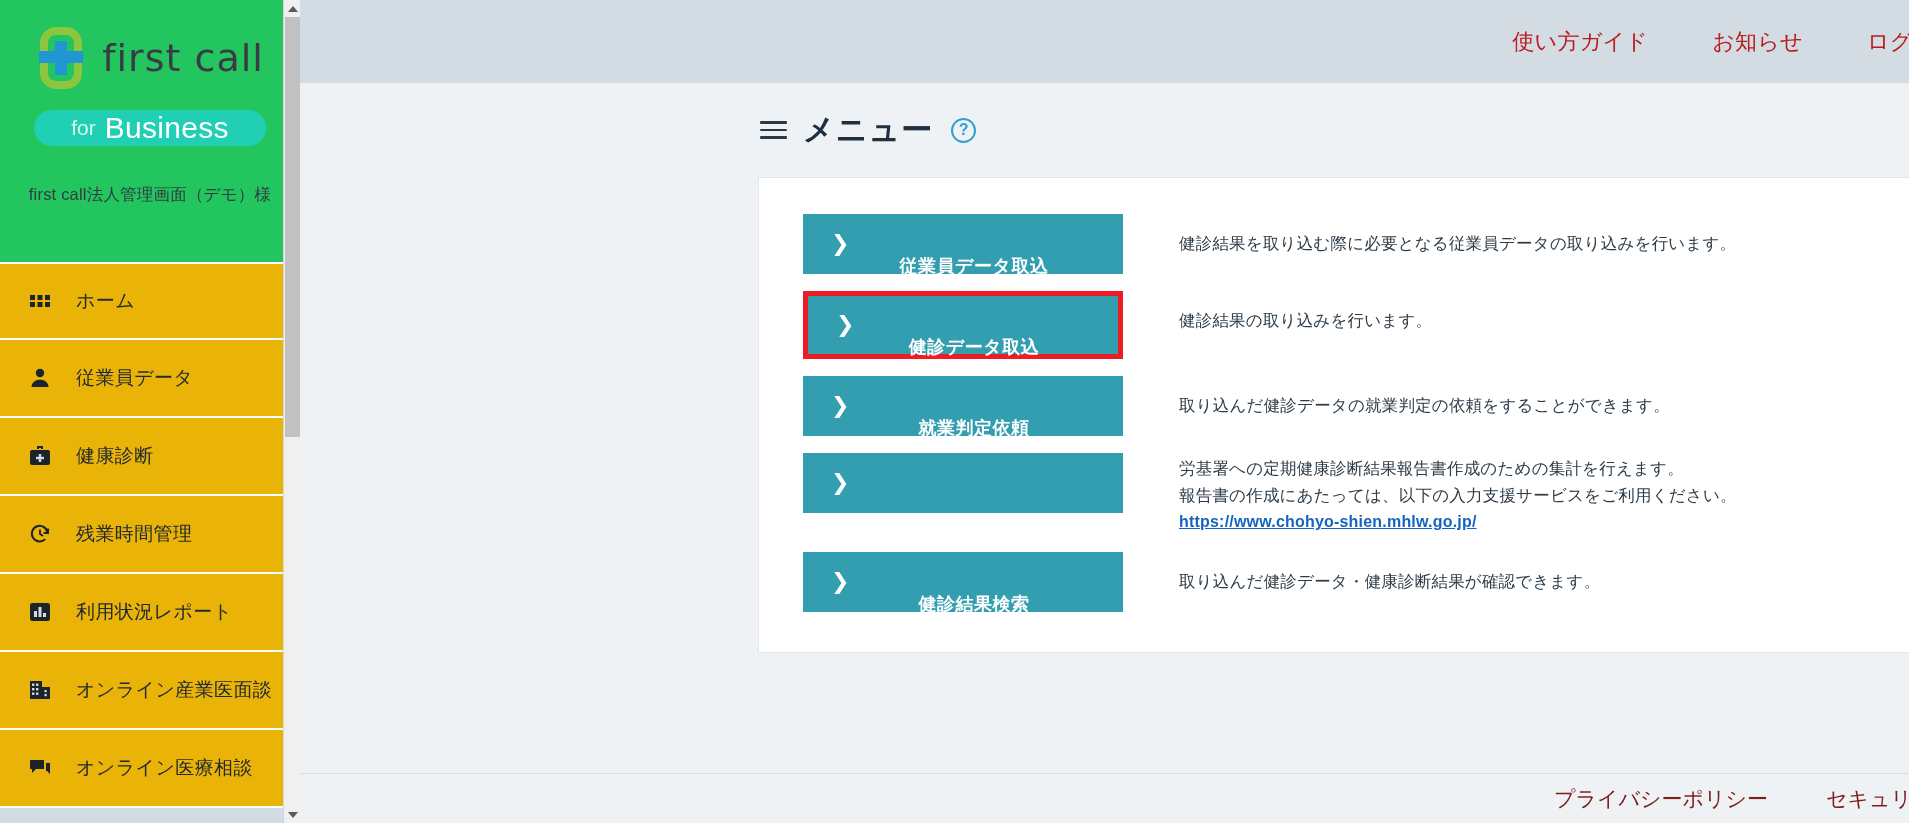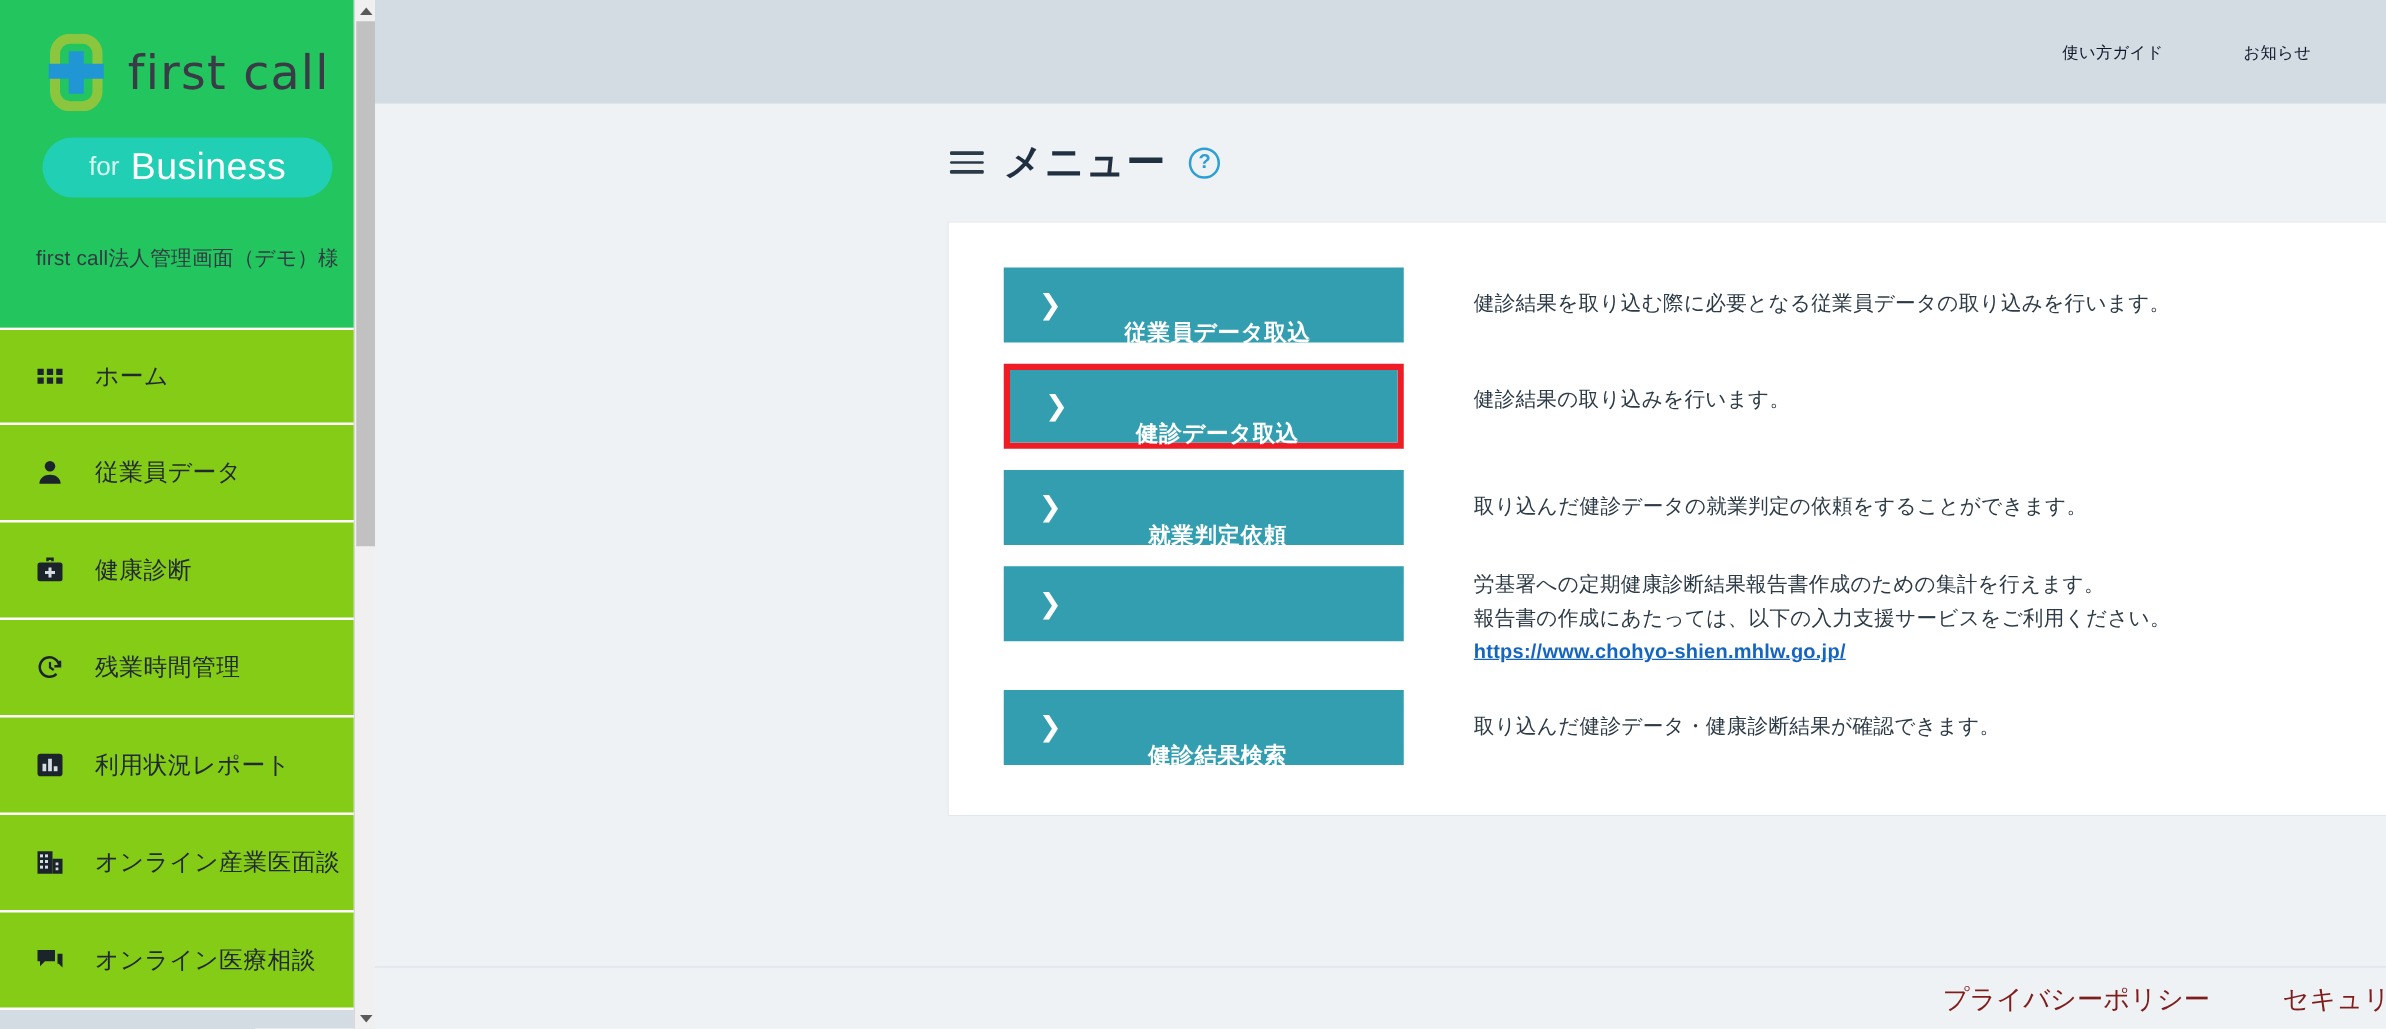--- a/index.html
+++ b/index.html
@@ -29,35 +29,35 @@
     display: flex; align-items: center; justify-content: center;
     height: 80px; gap: 10px;
   }
   .logo-mark { width: 56px; height: 62px; position: relative; }
   .logo-text {
     font-size: 38px; color: #3b3b47; letter-spacing: 1px;
     font-family: "DejaVu Sans", sans-serif; font-weight: 400;
   }
   .for-business {
     margin: 12px auto 0;
-    width: 232px; height: 48px;
+    width: 232px; height: 36px;
     background: #20cfb4;
     border-radius: 26px;
     display: flex; align-items: center; justify-content: center;
     gap: 9px;
   }
   .fb-for { color: #d7f7f0; font-size: 21px; }
   .fb-business { color: #ffffff; font-size: 30px; letter-spacing: .3px; }
   .account-name {
     margin-top: 38px;
     font-size: 16.5px; color: #333b42;
     letter-spacing: .2px;
   }
 
-  .nav { background: #84cc16; }
+  .nav { background: #eab308; }
   .nav-item {
     height: 78px;
     display: flex; align-items: center;
     padding-left: 26px;
     gap: 22px;
     border-bottom: 2px solid #ffffff;
     cursor: pointer;
     color: #222a31;
   }
   .nav-item:first-child { border-top: 2px solid #ffffff; }
@@ -101,21 +101,21 @@
   }
   .topbar {
     height: 83px;
     background: #d3dbe3;
     display: flex; align-items: center; justify-content: flex-end;
     padding-right: 72px;
     gap: 64px;
     flex: 0 0 83px;
   }
   .topbar a {
-    font-size: 13px; color: #0f172a; text-decoration: none; letter-spacing: .3px;
+    font-size: 22px; color: #b91c1c; text-decoration: none; letter-spacing: .3px;
   }
 
   .content-scroll {
     flex: 1;
     position: relative;
     background: #eef2f5;
     overflow: hidden;
   }
   .page-head {
     display: flex; align-items: center;

